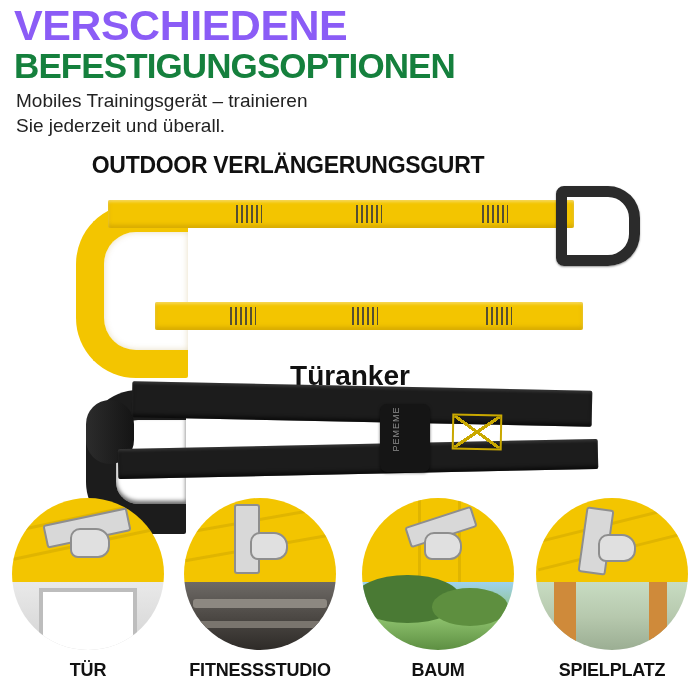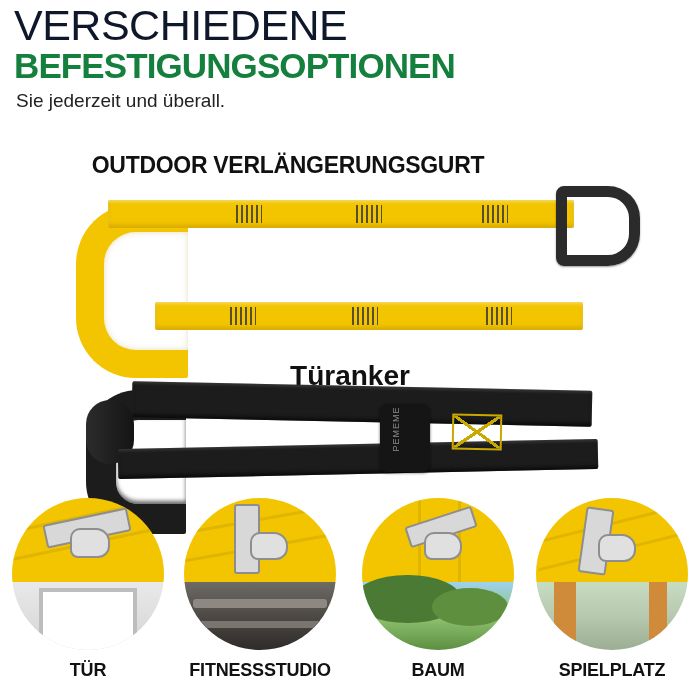--- a/index.html
+++ b/index.html
@@ -20,23 +20,23 @@
     height: 700px;
   }
 
   
   .headline-1 {
     position: absolute;
     left: 14px;
     top: 2px;
     font-size: 43px;
     line-height: 46px;
-    font-weight: normal;
+    font-weight: bold;
     letter-spacing: -0.5px;
-    color: #0f172a;
+    color: #8b5cf6;
     -webkit-text-stroke: 0px;
     white-space: nowrap;
   }
   .headline-2 {
     position: absolute;
     left: 14px;
     top: 46px;
     font-size: 35px;
     line-height: 40px;
     font-weight: bold;
@@ -355,20 +355,21 @@
   }
 </style>
 </head>
 <body>
 
 <div class="page">
 
   <div class="headline-1">VERSCHIEDENE</div>
   <div class="headline-2">BEFESTIGUNGSOPTIONEN</div>
   <div class="subline">
+    <div>Mobiles Trainingsgerät – trainieren</div>
     <div>Sie jederzeit und überall.</div>
   </div>
 
   <div class="label-outdoor">OUTDOOR VERLÄNGERUNGSGURT</div>
 
   <div class="strap-yellow-wrap">
     <div class="strap-y strap-y-left-loop"></div>
     <div class="strap-y strap-y-top"></div>
     <div class="strap-y strap-y-bottom"></div>
     <div class="stitch" style="left:236px; top:25px;"></div>

